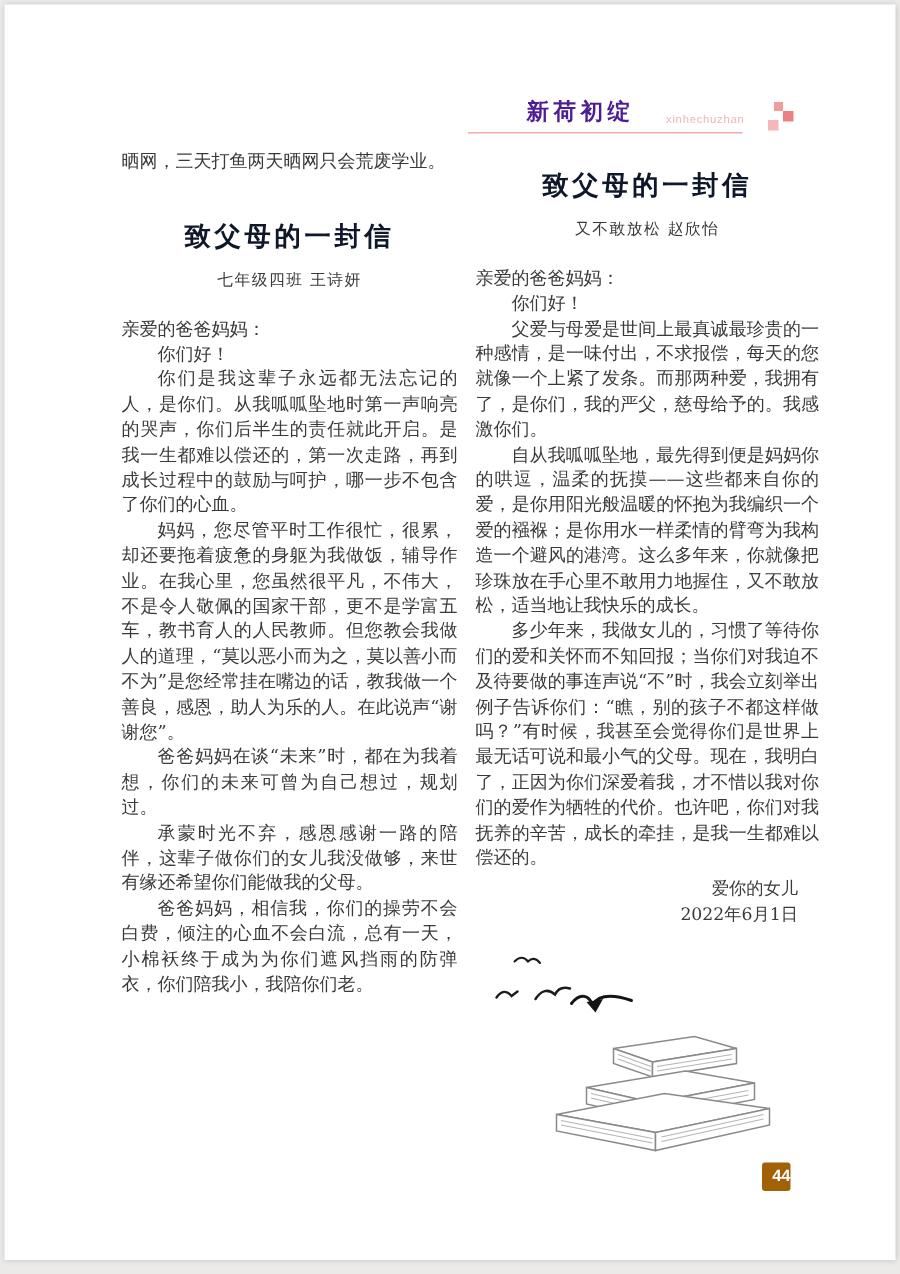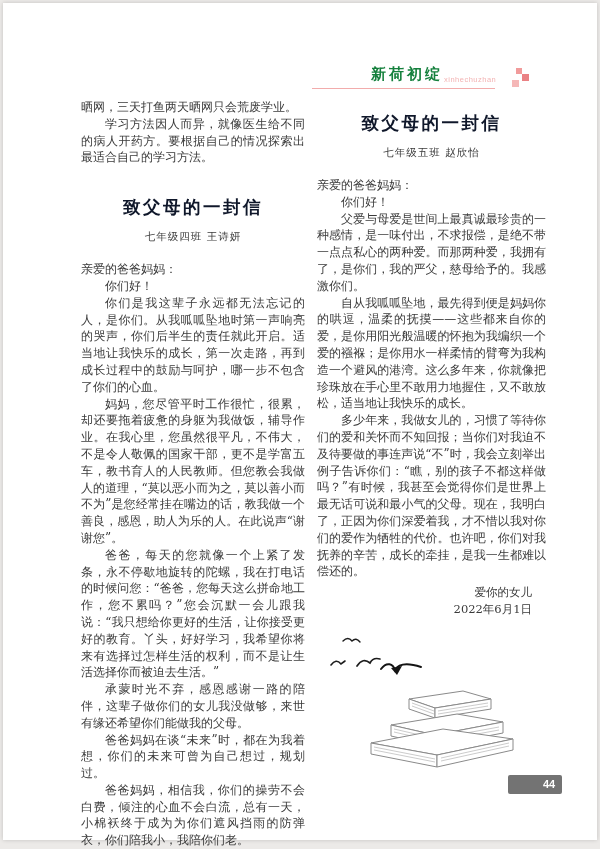--- a/index.html
+++ b/index.html
@@ -8,23 +8,23 @@
     background:#eceae8;
     font-family:"DejaVu Serif","Liberation Serif",serif;
   }
   .sheet{
     position:absolute;left:3px;top:3px;right:3px;bottom:9px;
     background:#ffffff;
     box-shadow:0 0 4px rgba(0,0,0,.18);
   }
   
   .masthead-zh{
-    position:absolute;left:368px;top:62px;
+    position:absolute;left:348px;top:62px;
     font-family:"Liberation Sans","DejaVu Sans",sans-serif;
-    font-size:15px;font-weight:bold;letter-spacing:3px;color:#15803d;
+    font-size:15px;font-weight:bold;letter-spacing:3px;color:#4c1d95;
   }
   .masthead-py{
     position:absolute;left:441px;top:72px;
     font-family:"Liberation Sans","DejaVu Sans",sans-serif;
     font-size:7.5px;letter-spacing:.5px;color:#f3b3b3;
   }
   .masthead-rule{
     position:absolute;left:309px;top:85px;width:183px;height:1px;
     background:#f2acac;
   }
@@ -47,67 +47,65 @@
     margin:0 0 17px 0;text-align:center;
     font-size:10.5px;letter-spacing:1px;color:#3a3a3a;
   }
   .signoff{margin-top:4px;text-align:right;font-size:11.5px;line-height:17px;}
   .signoff-right{padding-right:14px;}
   
   .birds{position:absolute;left:326px;top:632px;}
   .books{position:absolute;left:362px;top:672px;}
   .pagenum{
     position:absolute;left:505px;top:772px;width:19px;height:19px;
-    background:#737373;color:#ffffff;border-radius:2px;
+    background:#a16207;color:#ffffff;border-radius:2px;
     font-family:"Liberation Sans","DejaVu Sans",sans-serif;
-    font-size:11px;font-weight:bold;line-height:19px;text-align:left;padding-left:35px;
+    font-size:11px;font-weight:bold;line-height:19px;text-align:right;
   }
 </style>
 </head>
 <body>
 
 <div class="sheet">
 
   <div class="masthead-zh">新荷初绽</div>
   <div class="masthead-py">xinhechuzhan</div>
   <div class="masthead-rule"></div>
   <span class="logo-sq sq1"></span>
   <span class="logo-sq sq2"></span>
   <span class="logo-sq sq3"></span>
 
   <section class="col col-left">
     <p class="no-indent">晒网，三天打鱼两天晒网只会荒废学业。</p>
-    <p>学习方法因人而异，就像医生给不同的病人开药方。要根据自己的情况探索出最适合自己的学习方法。</p>
 
     <h2 class="letter-title">致父母的一封信</h2>
     <div class="byline">七年级四班 王诗妍</div>
 
     <p class="no-indent">亲爱的爸爸妈妈：</p>
     <p>你们好！</p>
     <div>
 
-    <p>你们是我这辈子永远都无法忘记的人，是你们。从我呱呱坠地时第一声响亮的哭声，你们后半生的责任就此开启。适当地让我快乐的成长，第一次走路，再到成长过程中的鼓励与呵护，哪一步不包含了你们的心血。</p>
+    <p>你们是我这辈子永远都无法忘记的人，是你们。从我呱呱坠地时第一声响亮的哭声，你们后半生的责任就此开启。是我一生都难以偿还的，第一次走路，再到成长过程中的鼓励与呵护，哪一步不包含了你们的心血。</p>
         <p>妈妈，您尽管平时工作很忙，很累，却还要拖着疲惫的身躯为我做饭，辅导作业。在我心里，您虽然很平凡，不伟大，不是令人敬佩的国家干部，更不是学富五车，教书育人的人民教师。但您教会我做人的道理，“莫以恶小而为之，莫以善小而不为”是您经常挂在嘴边的话，教我做一个善良，感恩，助人为乐的人。在此说声“谢谢您”。</p>
-        <p>爸爸，每天的您就像一个上紧了发条，永不停歇地旋转的陀螺，我在打电话的时候问您：“爸爸，您每天这么拼命地工作，您不累吗？”您会沉默一会儿跟我说：“我只想给你更好的生活，让你接受更好的教育。丫头，好好学习，我希望你将来有选择过怎样生活的权利，而不是让生活选择你而被迫去生活。”</p>
+        <p>爸爸妈妈在谈“未来”时，都在为我着想，你们的未来可曾为自己想过，规划过。</p>
         <p>承蒙时光不弃，感恩感谢一路的陪伴，这辈子做你们的女儿我没做够，来世有缘还希望你们能做我的父母。</p>
-        <p>爸爸妈妈在谈“未来”时，都在为我着想，你们的未来可曾为自己想过，规划过。</p>
         <p>爸爸妈妈，相信我，你们的操劳不会白费，倾注的心血不会白流，总有一天，小棉袄终于成为为你们遮风挡雨的防弹衣，你们陪我小，我陪你们老。</p>
       </div>
 
   </section>
 
   <section class="col col-right">
     <h2 class="letter-title">致父母的一封信</h2>
-    <div class="byline">七年级五班 赵欣怡</div>
+    <div class="byline">又不敢放松 赵欣怡</div>
 
     <p class="no-indent">亲爱的爸爸妈妈：</p>
     <p>你们好！</p>
     <div>
 
-    <p>父爱与母爱是世间上最真诚最珍贵的一种感情，是一味付出，不求报偿，是绝不带一点点私心的两种爱。而那两种爱，我拥有了，是你们，我的严父，慈母给予的。我感激你们。</p>
+    <p>父爱与母爱是世间上最真诚最珍贵的一种感情，是一味付出，不求报偿，每天的您就像一个上紧了发条。而那两种爱，我拥有了，是你们，我的严父，慈母给予的。我感激你们。</p>
         <p>自从我呱呱坠地，最先得到便是妈妈你的哄逗，温柔的抚摸——这些都来自你的爱，是你用阳光般温暖的怀抱为我编织一个爱的襁褓；是你用水一样柔情的臂弯为我构造一个避风的港湾。这么多年来，你就像把珍珠放在手心里不敢用力地握住，又不敢放松，适当地让我快乐的成长。</p>
         <p>多少年来，我做女儿的，习惯了等待你们的爱和关怀而不知回报；当你们对我迫不及待要做的事连声说“不”时，我会立刻举出例子告诉你们：“瞧，别的孩子不都这样做吗？”有时候，我甚至会觉得你们是世界上最无话可说和最小气的父母。现在，我明白了，正因为你们深爱着我，才不惜以我对你们的爱作为牺牲的代价。也许吧，你们对我抚养的辛苦，成长的牵挂，是我一生都难以偿还的。</p>
       </div>
     <div class="signoff signoff-right">
       <div>爱你的女儿</div>
       <div>2022年6月1日</div>
     </div>
   </section>
 
   <div class="birds">

